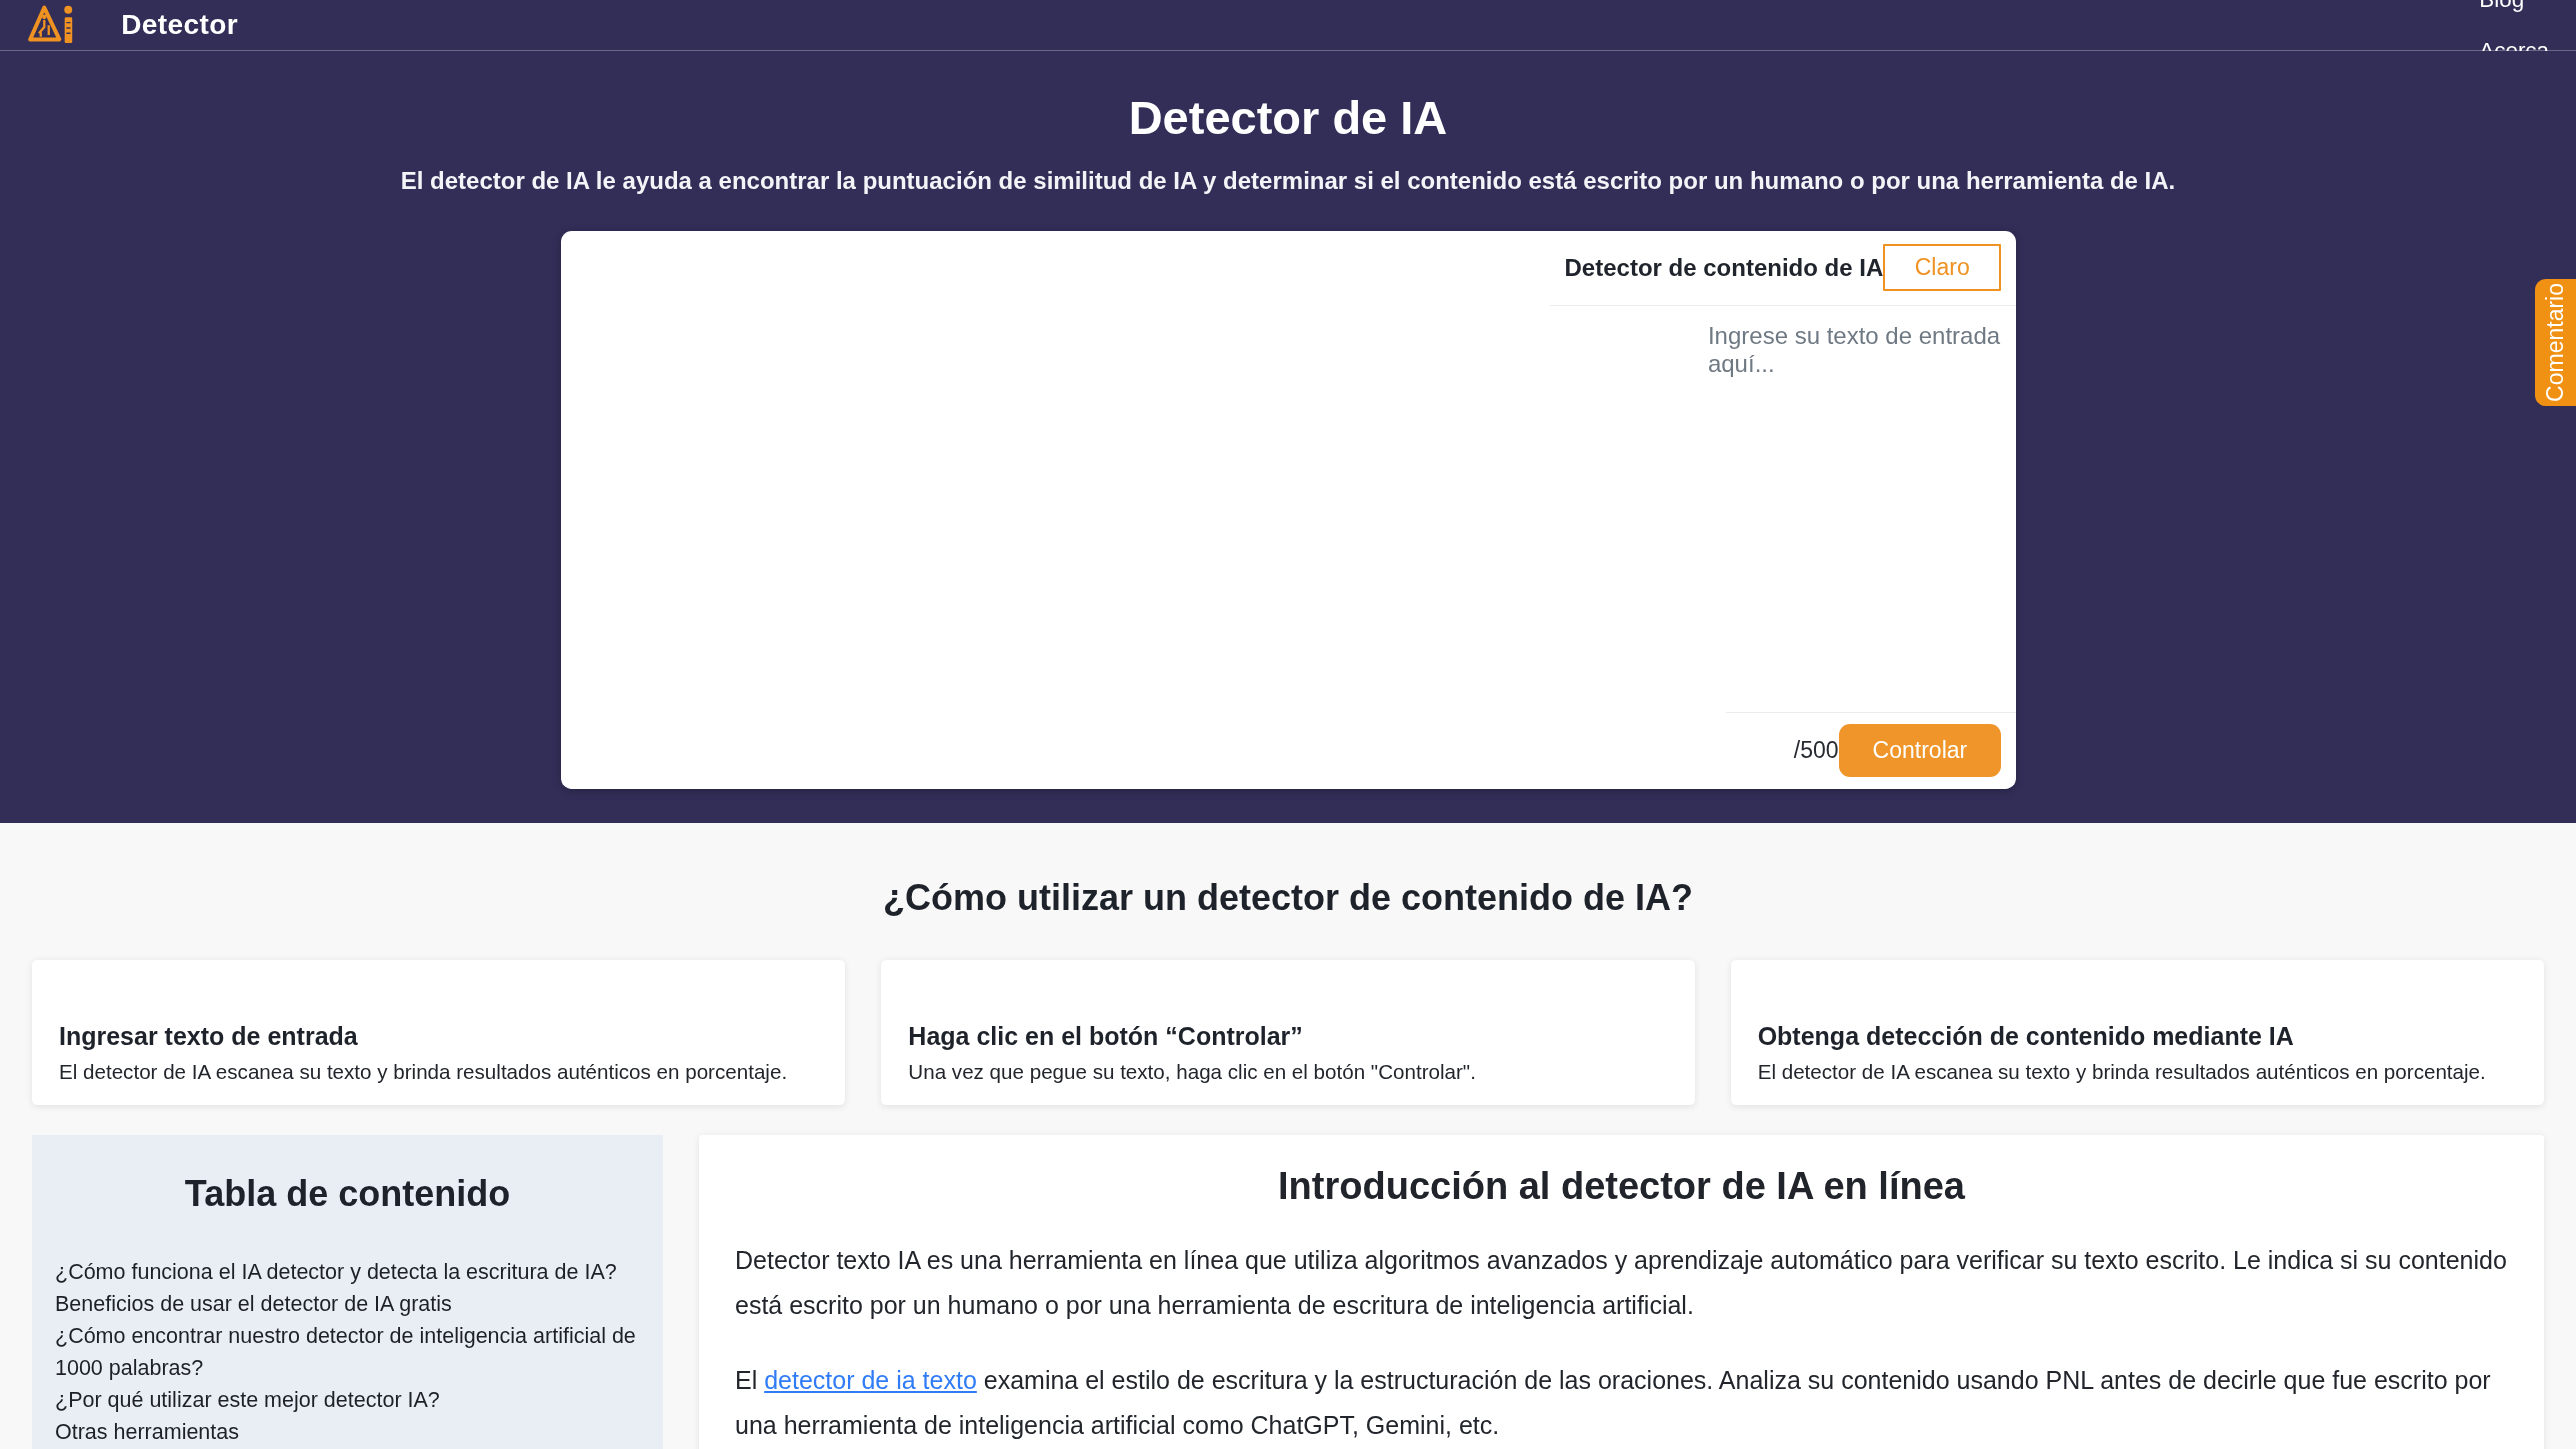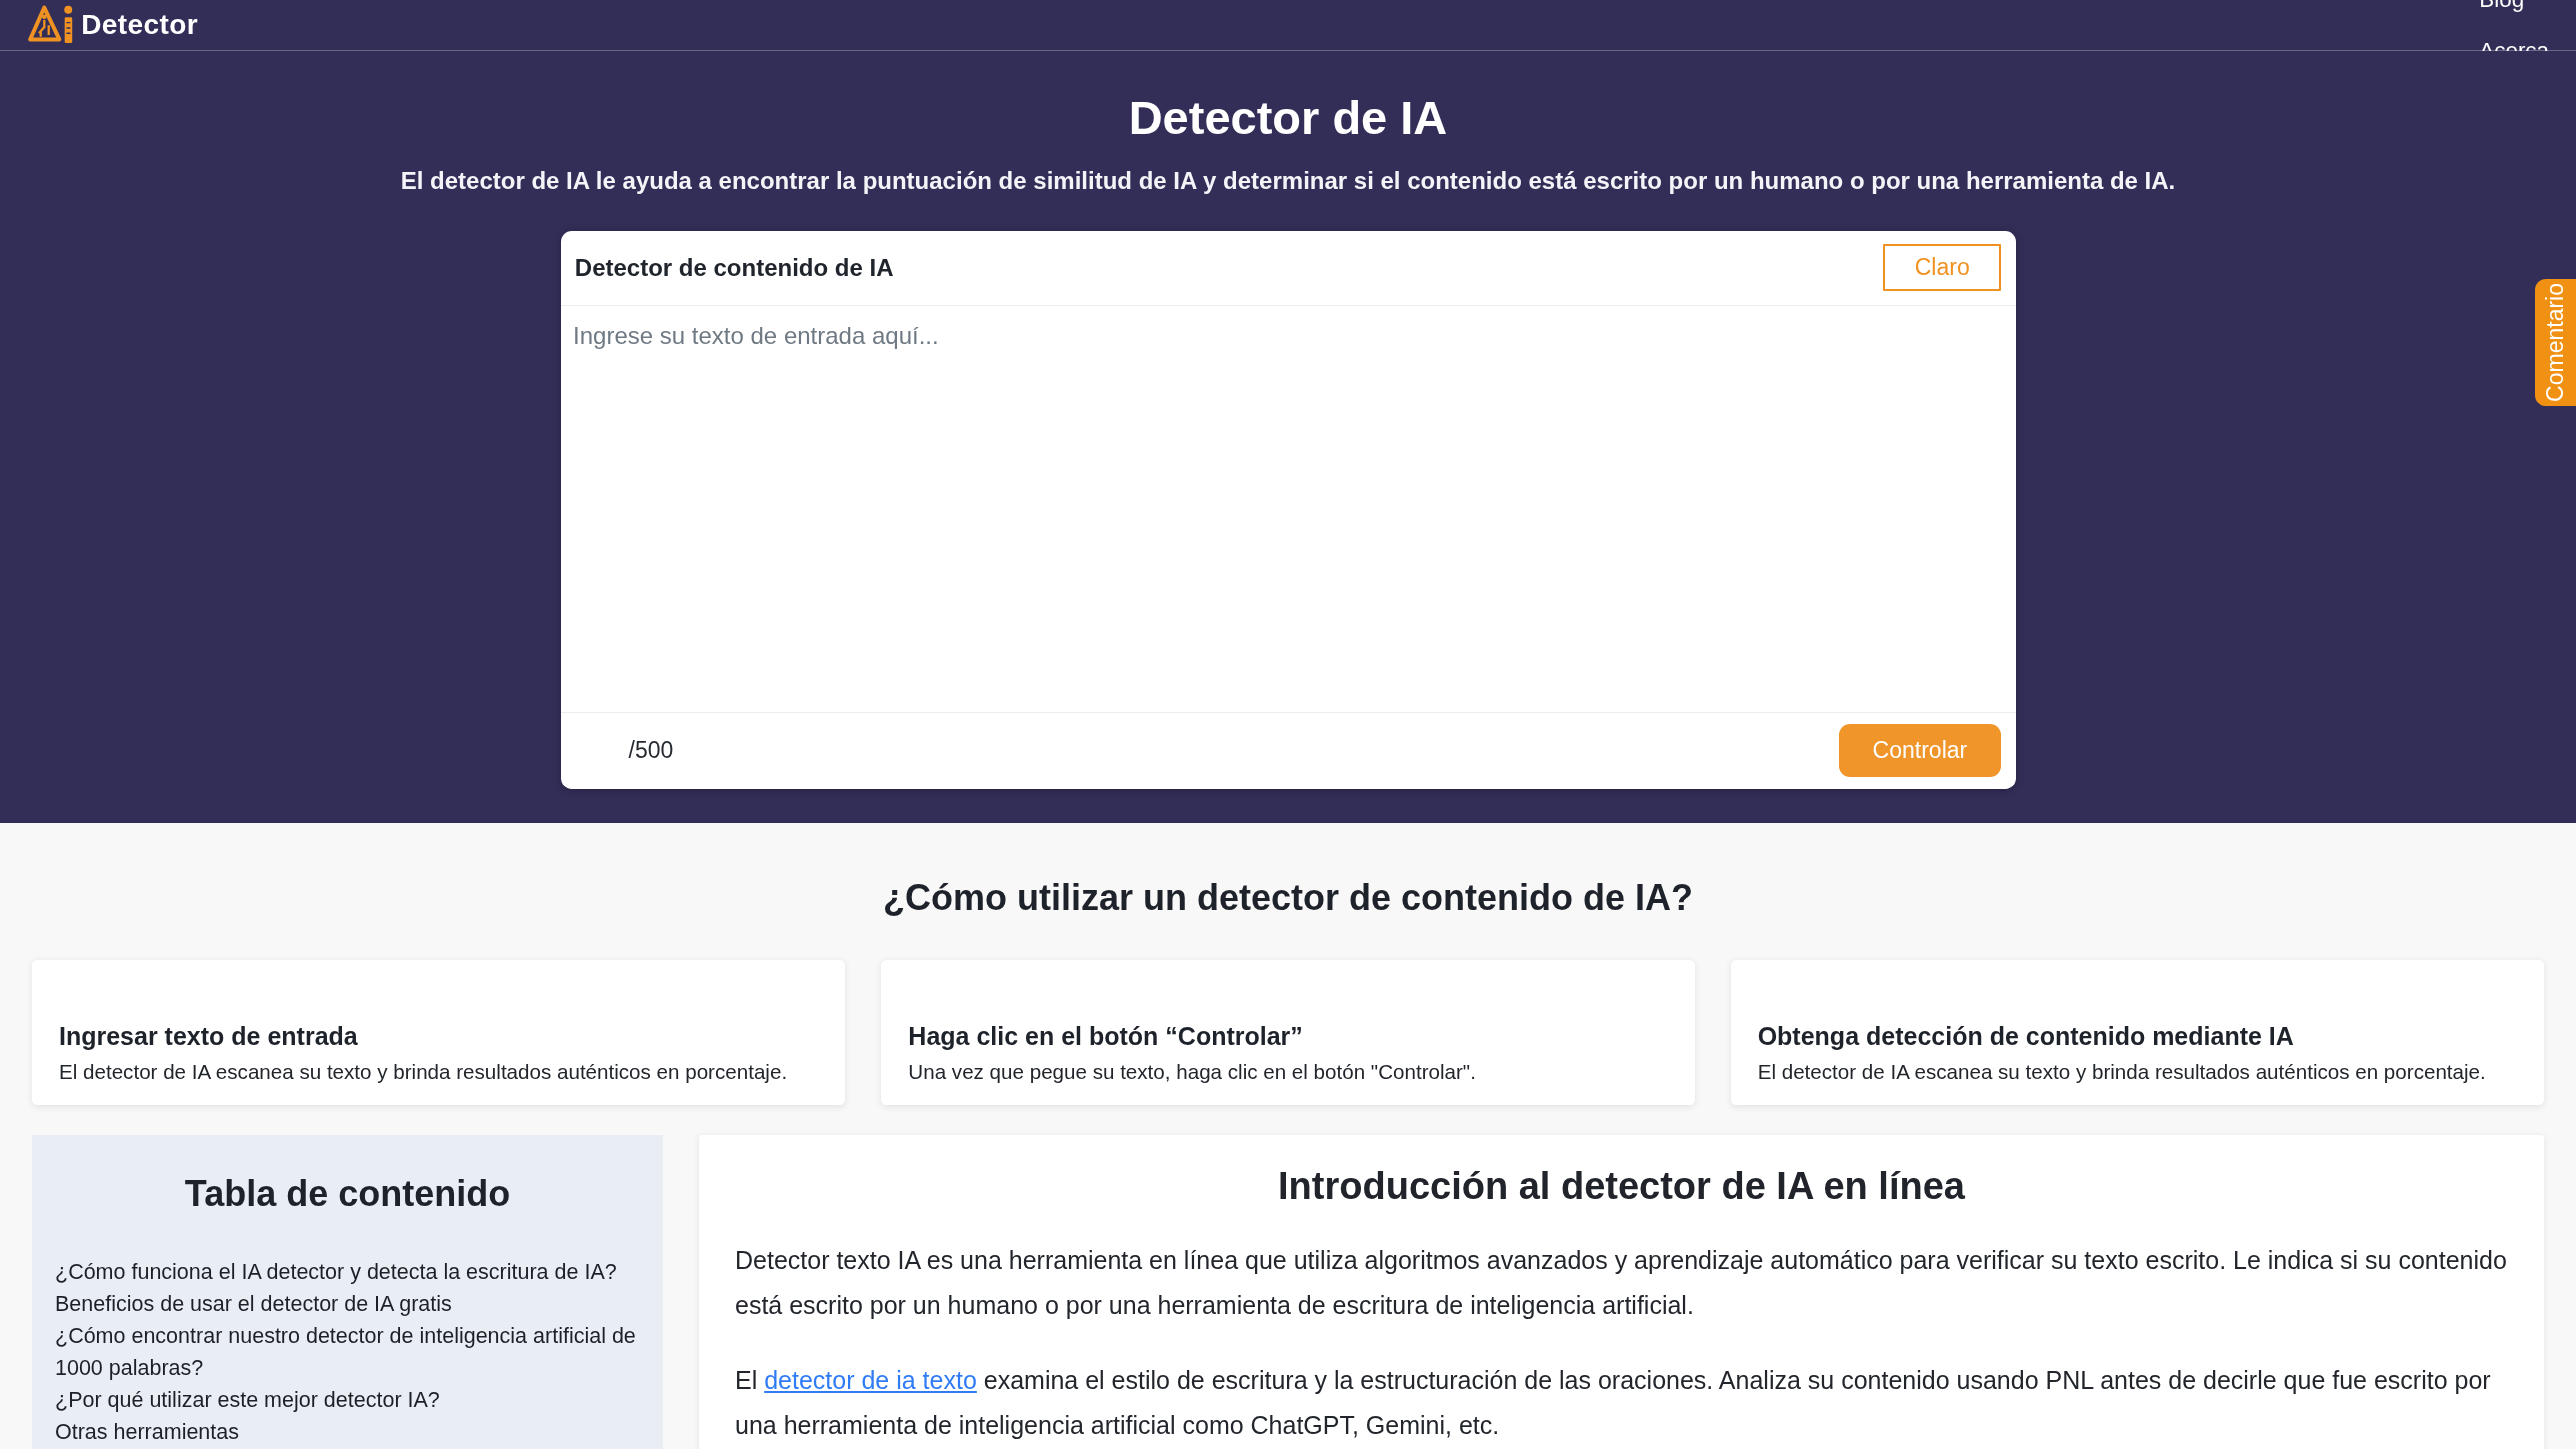--- a/index.html
+++ b/index.html
@@ -4,33 +4,33 @@
 <style>
   * { margin:0; padding:0; box-sizing:border-box; }
   html,body { width:2576px; height:1449px; overflow:hidden;
     font-family:"Liberation Sans", sans-serif; background:#f8f8f8; }
 
   
   .navbar { height:51px; background:#322e58; display:flex; align-items:center;
     justify-content:space-between; padding:0 27px;
     border-bottom:0.9px solid rgba(255,255,255,0.28); }
   .brand { display:flex; align-items:center; gap:7.2px; cursor:pointer; }
-  .brand-text { color:#ffffff; font-size:28px; font-weight:700; letter-spacing:0.4px; }
+  .brand-text { color:#ffffff; font-size:28px; font-weight:700; letter-spacing:0.4px;margin-left:40px; }
   .nav-links { display:flex; gap:25px;flex-direction:column; }
   .nav-links a { color:#ffffff; font-size:22.4px; font-weight:500; text-decoration:none; cursor:pointer; }
 
   
   .hero { background:#322e58; height:772px; position:relative; }
   .hero h1 { color:#ffffff; font-size:47px; font-weight:700; text-align:center; padding-top:39px; }
   .hero .subtitle { color:#f4f4f8; font-size:24px; font-weight:600; text-align:center;
     margin-top:21.5px; }
 
   .detector-card { width:1455px; height:558px; background:#ffffff; border-radius:10.7px;
     margin:36px auto 0; display:flex; flex-direction:column;
-    box-shadow:0 1.8px 9px rgba(0,0,0,0.25); overflow:hidden; }
+    box-shadow:0 1.8px 9px rgba(0,0,0,0.25); overflow:hidden;align-items:flex-end; }
   .card-header { height:75px; display:flex; align-items:center; justify-content:space-between;
     padding:0 14.3px; border-bottom:1.8px solid #ececec; flex:none; }
   .card-title { font-size:24px; font-weight:700; color:#20242c; }
   .btn-clear { background:#ffffff; border:2.7px solid #ef9222; color:#ef9222; font-size:23px;
     font-weight:500; border-radius:1px; padding:8px 29.5px; cursor:pointer;
     font-family:"Liberation Sans", sans-serif; }
   .card-body { flex:1; padding:9px 5.4px; }
   .card-body textarea { width:100%; height:100%; border:none; outline:none; resize:none;
     font-family:"Liberation Sans", sans-serif; font-size:24px; color:#3a424c; padding:7.2px; }
   .card-body textarea::placeholder { color:#6f7983; }

